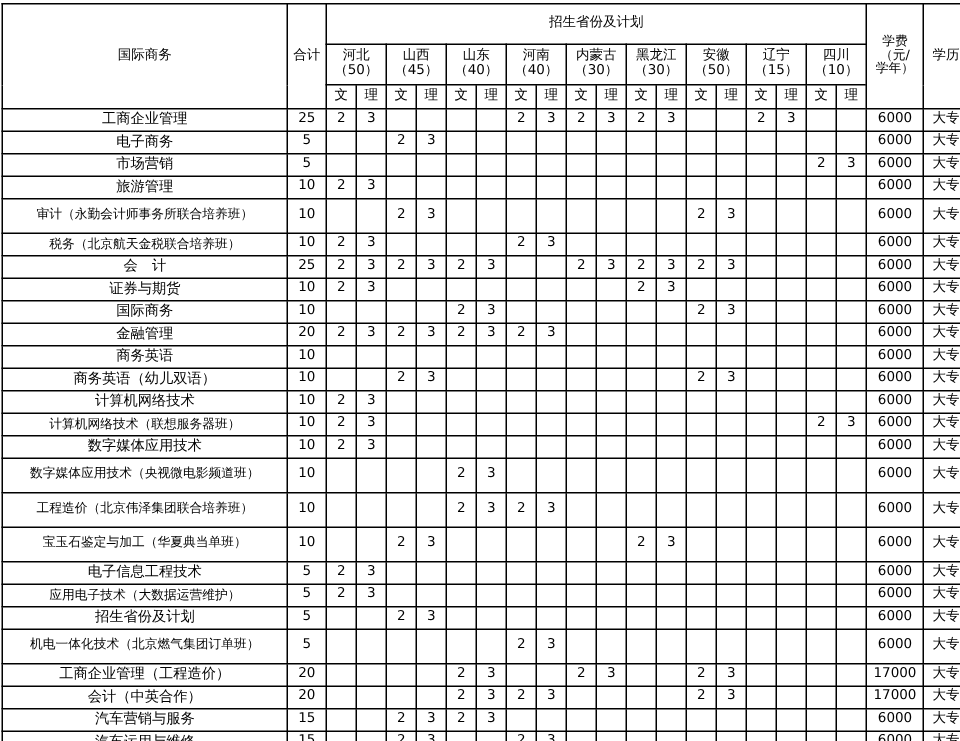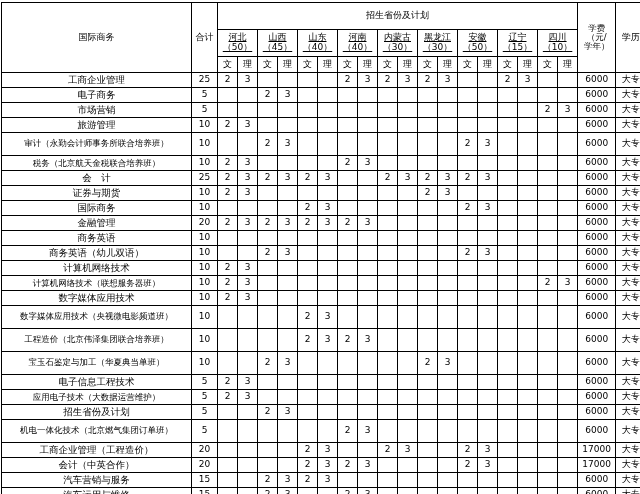--- a/index.html
+++ b/index.html
@@ -36,21 +36,20 @@
     overflow: hidden;
     white-space: nowrap;
   }
   
   tr.hdr-top td { height: 26px; }
   tr.hdr-prov td { height: 26px; font-size: 9px; }
   tr.hdr-wl td { height: 15px; font-size: 9px; }
   td.prov {
     line-height: 1.08;
     font-size: 9px;
-    text-decoration: underline;
   }
   td.major {
     text-align: center;
     font-size: 9.5px;
     padding: 0 2px;
     line-height: 1.05;
     margin-top: 48px;
   }
   td.major.two-line { font-size: 8.5px; }
   tr.data td { height: 14px; }

